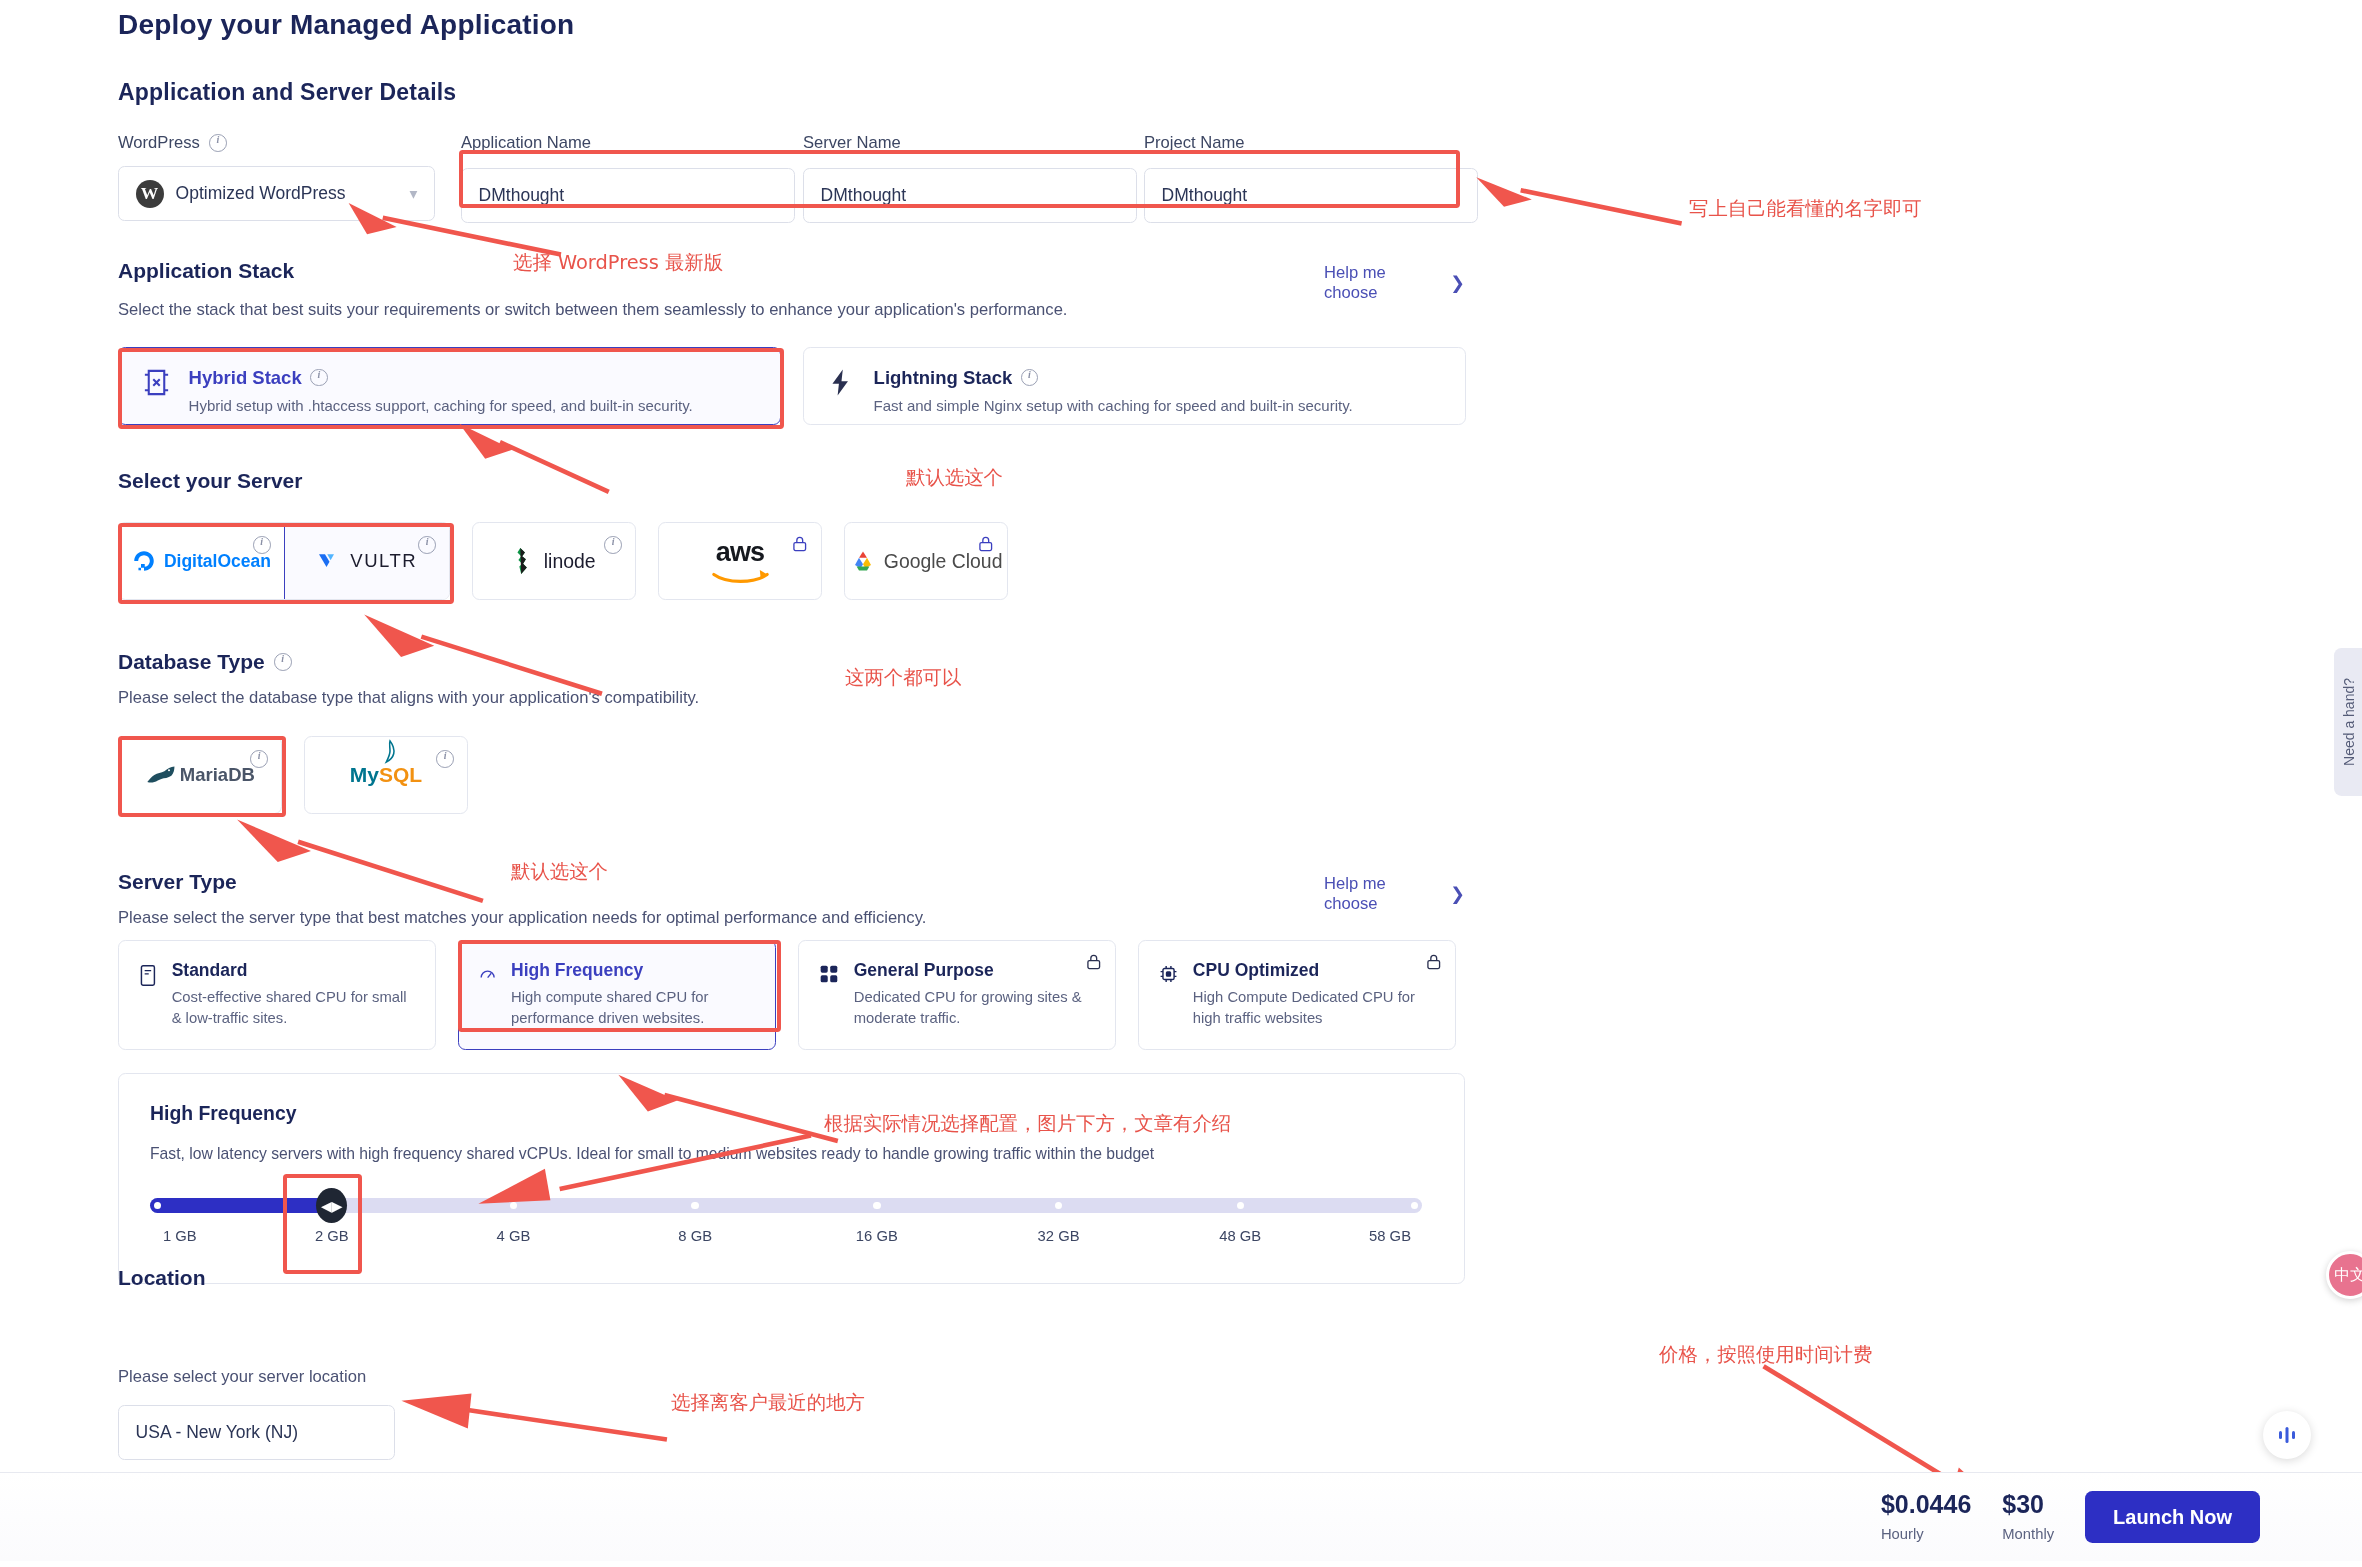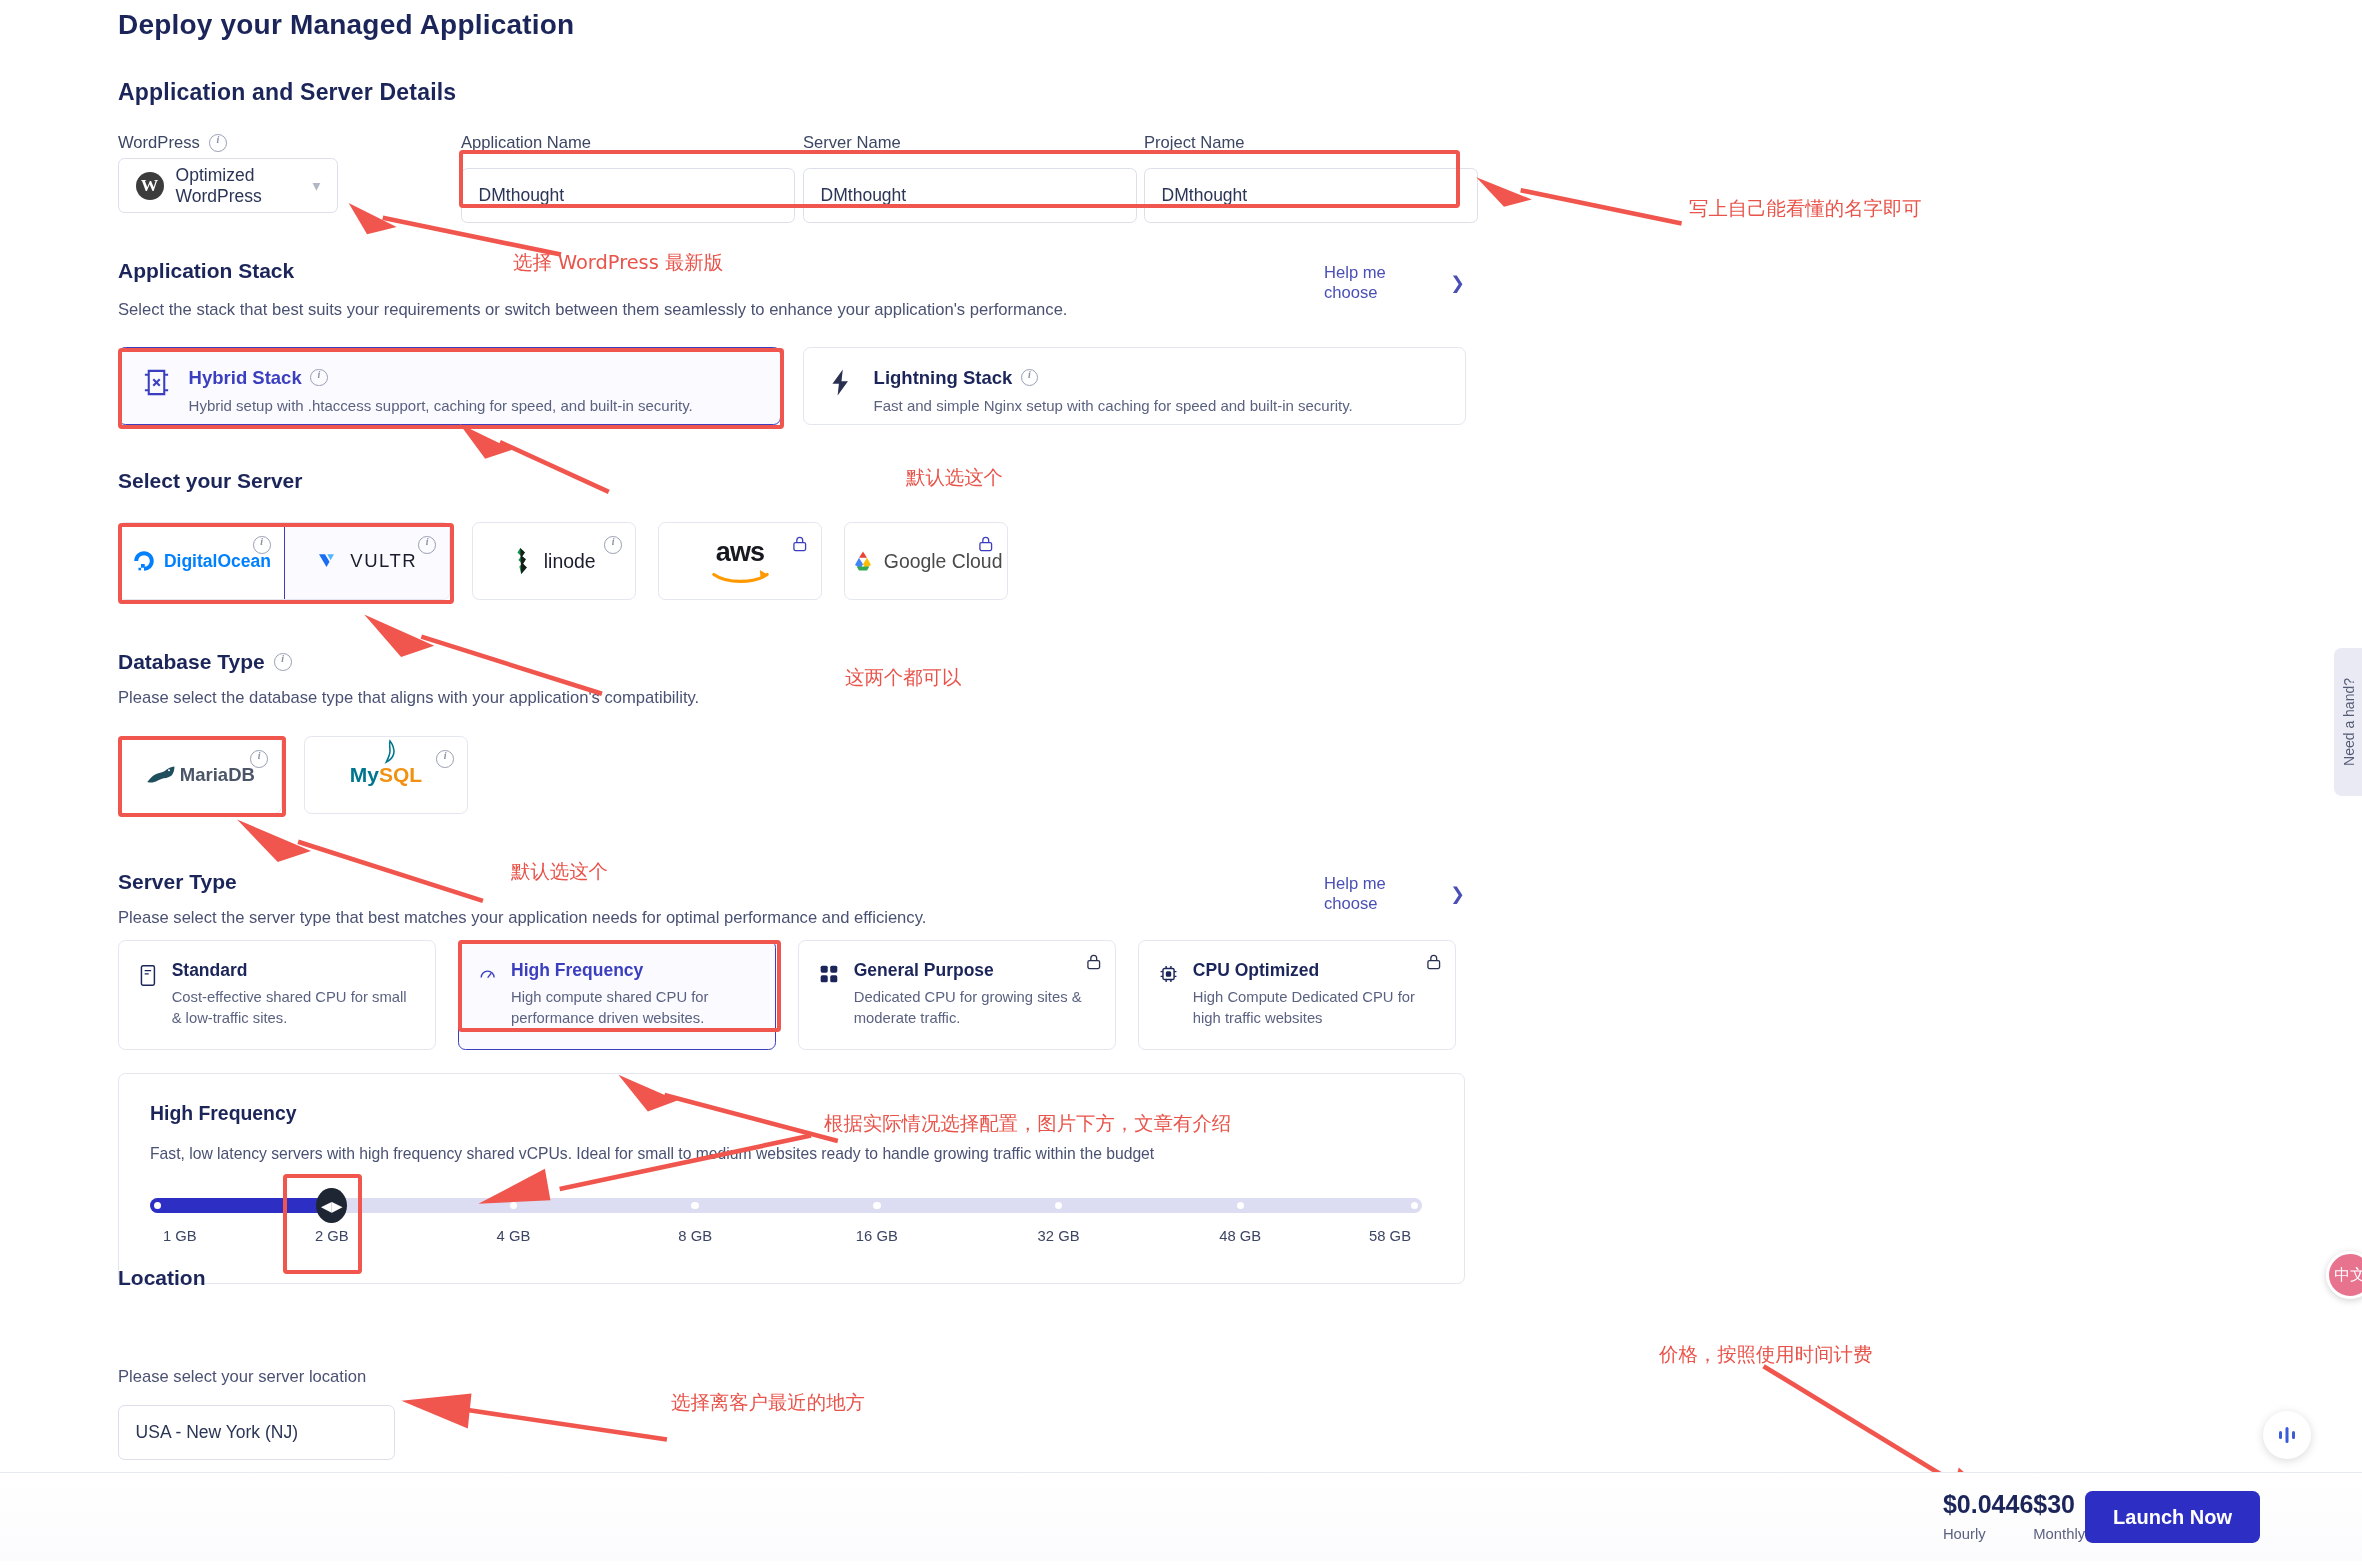--- a/index.html
+++ b/index.html
@@ -75,21 +75,21 @@
         display:flex;align-items:center;justify-content:center;color:#fff;font-size:14px;cursor:pointer;}
   .ticks{position:relative;height:24px;margin-top:14.8px;width:1272px;}
   .ticks span{position:absolute;font-size:14.8px;color:#3c4663;transform:translateX(-50%);white-space:nowrap;}
 
   
   .loc-box{width:277px;height:55px;}
 
   
   .footer{position:absolute;left:0;top:1472px;width:2363px;height:89px;
           border-top:0.9px solid #e7e9f0;background:linear-gradient(180deg,#ffffff 0%,#fbfbfd 100%);
-          display:flex;align-items:center;justify-content:flex-end;padding-right:103px;box-sizing:border-box;}
+          display:flex;align-items:center;justify-content:flex-end;padding-right:103px;box-sizing:border-box;gap:31px;}
   .price{text-align:left;}
   .price .amt{font-size:25px;font-weight:bold;color:#1b2559;line-height:1;}
   .price .per{font-size:14.8px;color:#5b6280;margin-top:8.3px;}
   .launch{background:#2d2fc4;color:#fff;border:none;border-radius:7.4px;
           padding:0 28px;height:52px;font-size:20px;font-weight:bold;cursor:pointer;
           font-family:"Liberation Sans",sans-serif;}
 
   
   .ann{position:absolute;color:#e8534a;font-size:19.4px;white-space:nowrap;
        font-family:"DejaVu Sans","Liberation Sans",sans-serif;}
@@ -115,21 +115,21 @@
 
     <div class="h1" style="position:absolute;left:0;top:9.2px;">Deploy your Managed Application</div>
 
     <div class="h2" style="position:absolute;left:0;top:79px;">Application and Server Details</div>
 
     <div style="position:absolute;left:0;top:133px;">
       <div class="lbl" style="display:flex;align-items:center;gap:9.2px;">
         <span>WordPress</span>
         <span class="info"></span>
       </div>
-      <div class="fbox" style="width:220px;margin-top:5px;">
+      <div class="fbox" style="width:317px;margin-top:13px;">
         <span class="wp-logo"></span>
         <span>Optimized WordPress</span>
         <span class="chev-d">▾</span>
       </div>
     </div>
 
     <div style="position:absolute;left:343px;top:133px;">
       <div class="lbl">Application Name</div>
       <div class="fbox" style="width:334px;margin-top:14.8px;">DMthought</div>
     </div>

